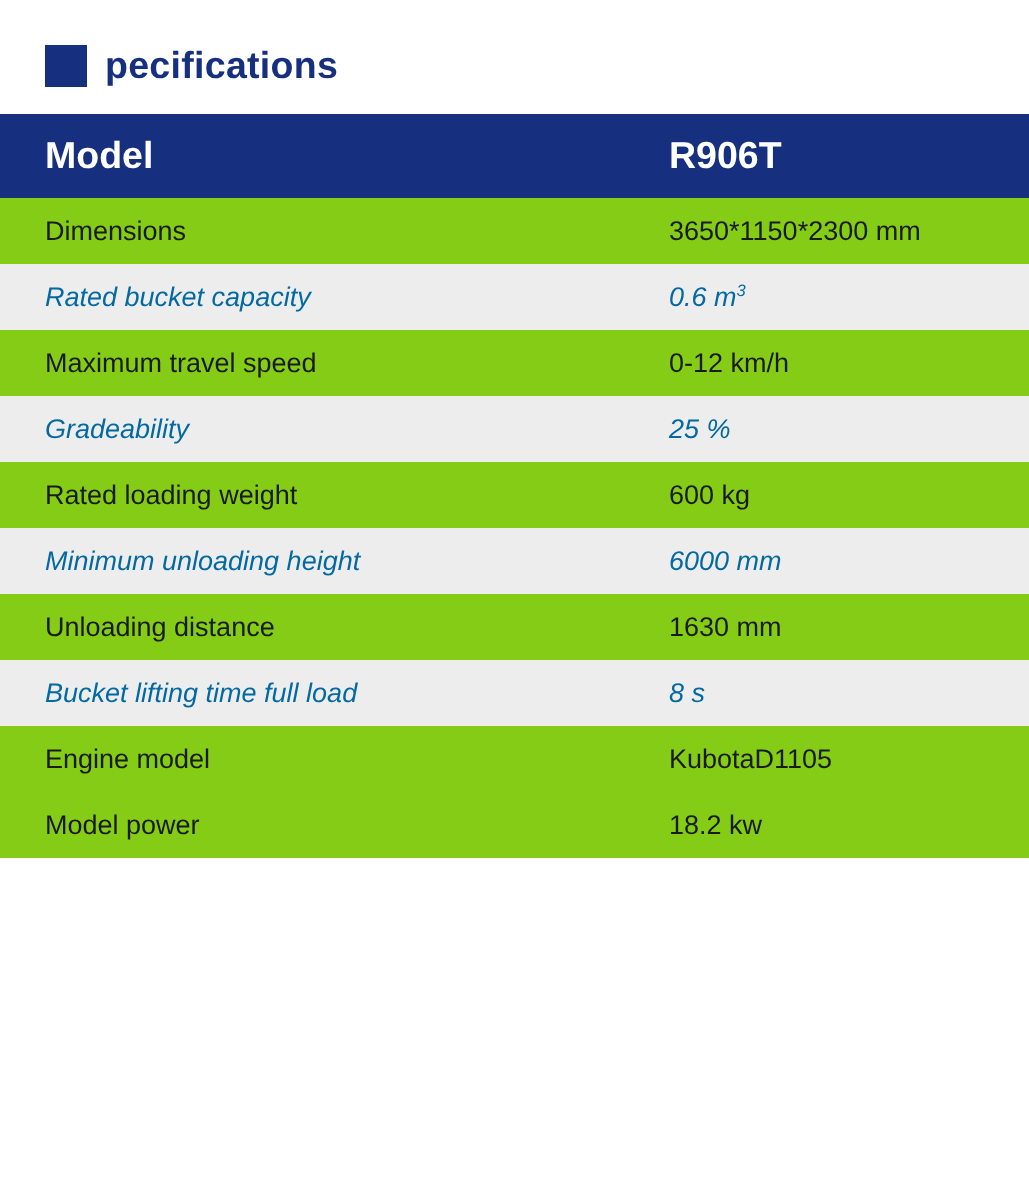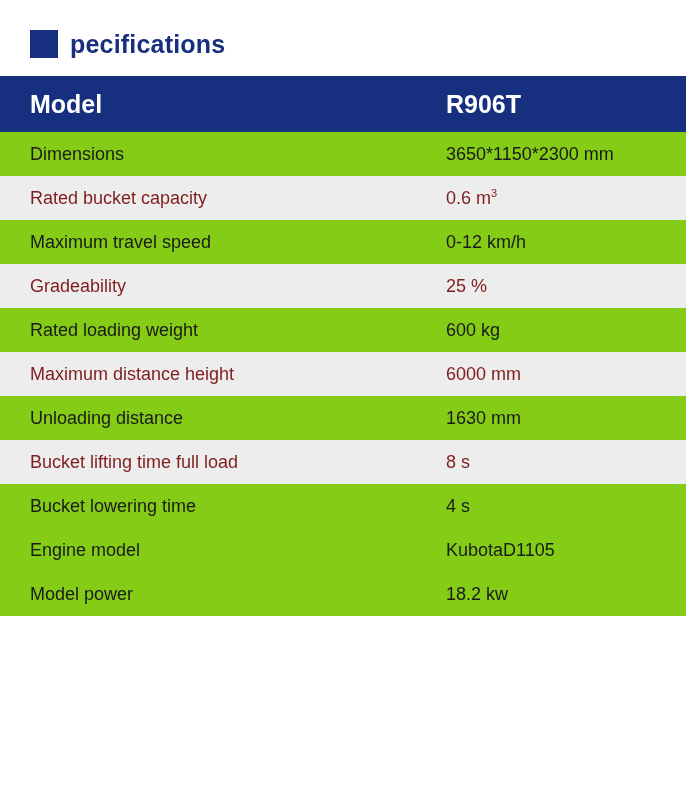--- a/index.html
+++ b/index.html
@@ -75,21 +75,21 @@
     white-space: nowrap;
     overflow: hidden;
     text-overflow: ellipsis;
     margin-top: 48px;
   }
   .spec-table td.value-cell {
     padding-left: 32px;
   }
 
   tr.band-yellow td { background: #84cc16; color: #1a1a1a; }
-  tr.band-grey   td { background: #ededed; color: #7f1d1d; }
+  tr.band-grey   td { background: #ededed; color: #0369a1; font-style: italic; }
 
   .sup {
     font-size: 11px;
     vertical-align: super;
     line-height: 0;
   }
 </style>
 </head>
 <body>
 
@@ -124,34 +124,30 @@
         </tr>
         <tr class="band-grey">
           <td>Gradeability</td>
           <td class="value-cell">25 %</td>
         </tr>
         <tr class="band-yellow">
           <td>Rated loading weight</td>
           <td class="value-cell">600 kg</td>
         </tr>
         <tr class="band-grey">
-          <td>Maximum distance height</td>
+          <td>Minimum unloading height</td>
           <td class="value-cell">6000 mm</td>
         </tr>
         <tr class="band-yellow">
           <td>Unloading distance</td>
           <td class="value-cell">1630 mm</td>
         </tr>
         <tr class="band-grey">
           <td>Bucket lifting time full load</td>
           <td class="value-cell">8 s</td>
-        </tr>
-        <tr class="band-yellow">
-          <td>Bucket lowering time</td>
-          <td class="value-cell">4 s</td>
         </tr>
         <tr class="band-yellow">
           <td>Engine model</td>
           <td class="value-cell">KubotaD1105</td>
         </tr>
         <tr class="band-yellow">
           <td>Model power</td>
           <td class="value-cell">18.2 kw</td>
         </tr>
       </tbody>

